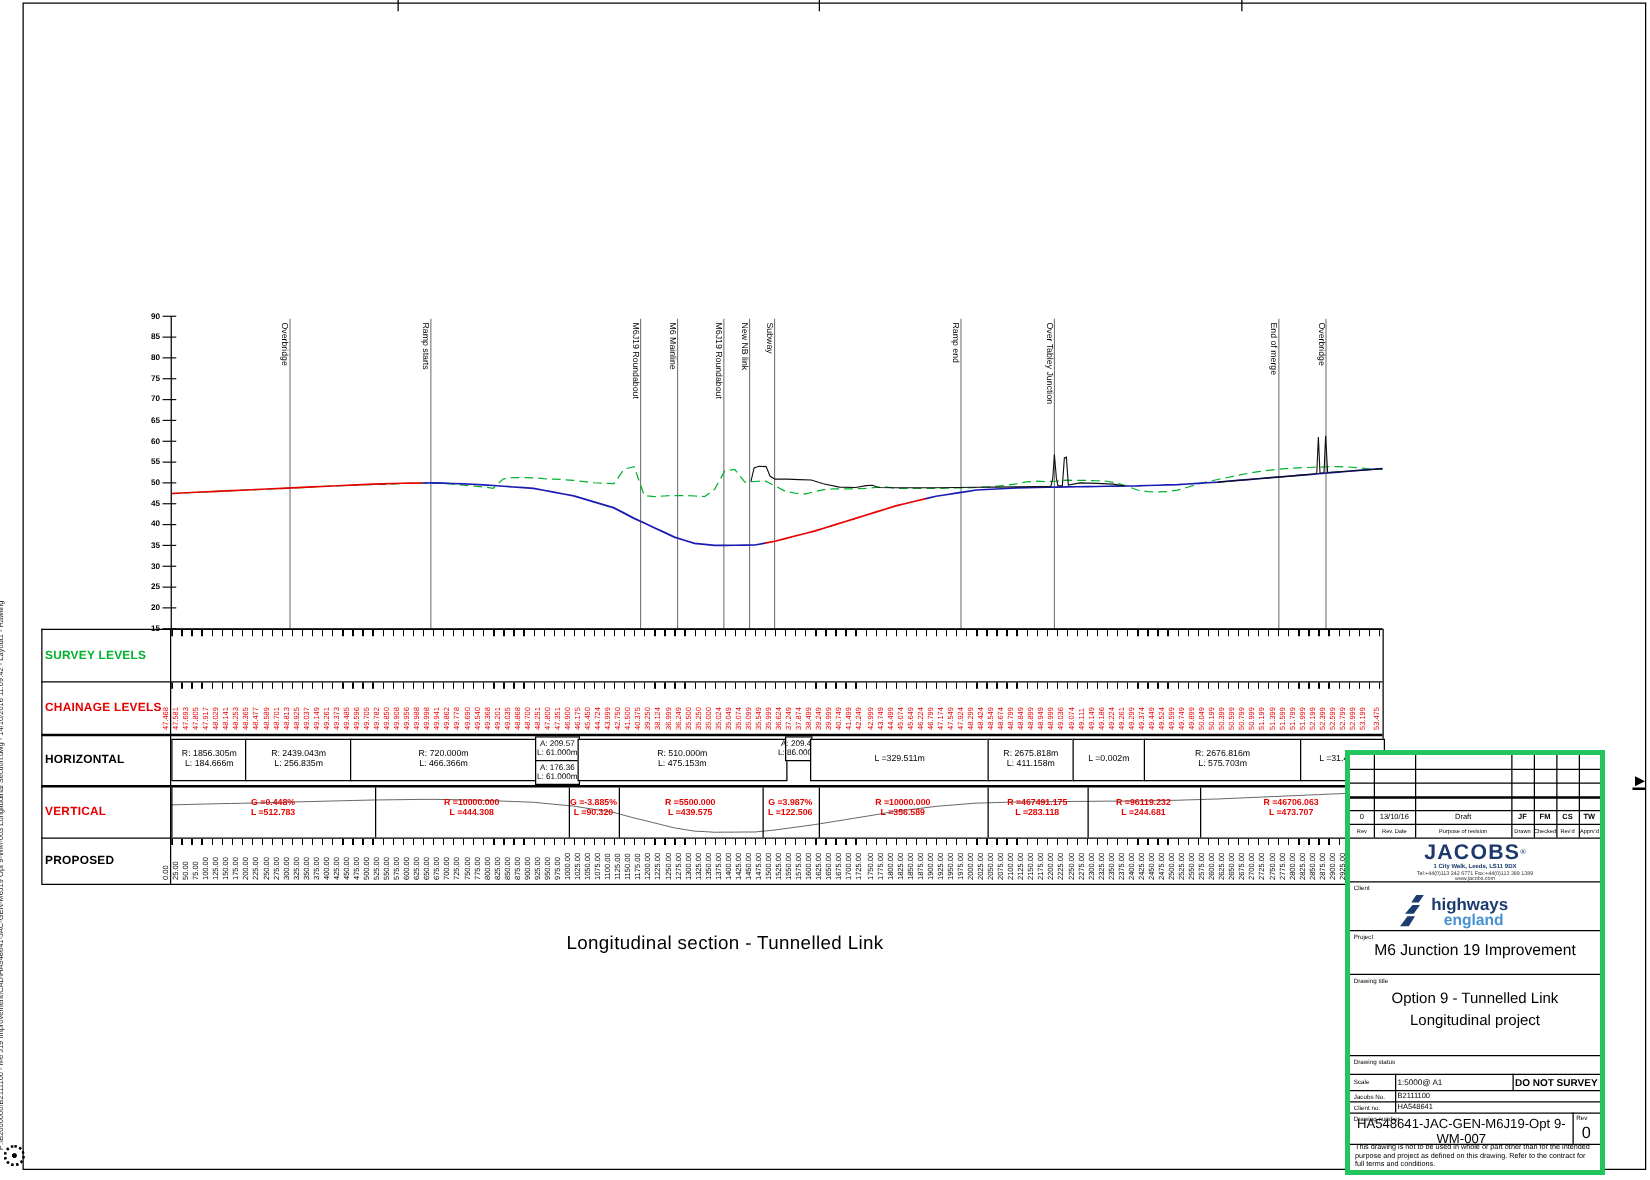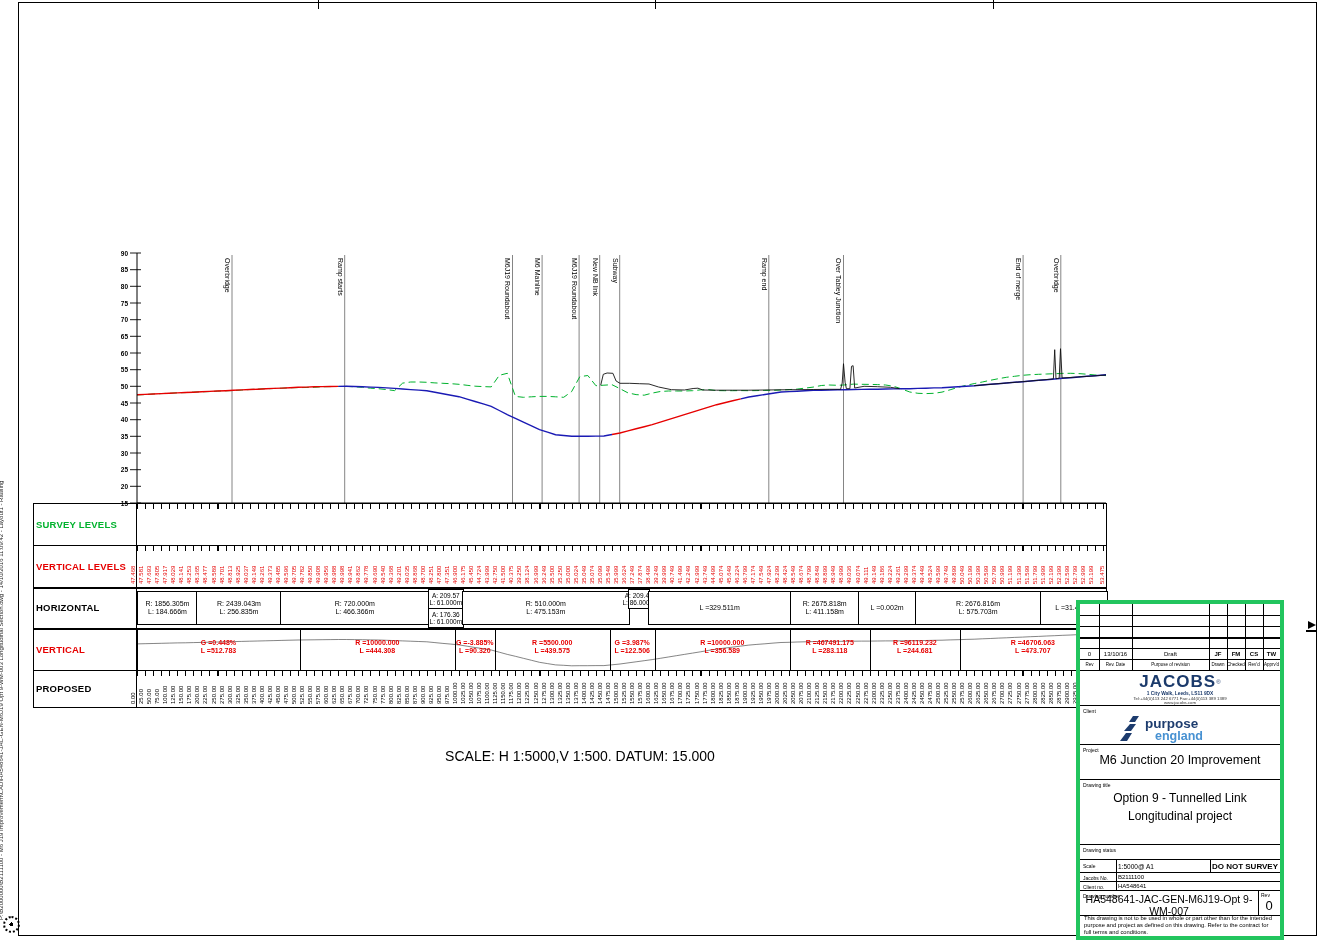--- a/index.html
+++ b/index.html
@@ -120,39 +120,39 @@
       <span class="ylab" style="left: 106px; top: 349.5px;">60</span>
       <span class="ylab" style="left: 106px; top: 332.833px;">65</span>
       <span class="ylab" style="left: 106px; top: 316.167px;">70</span>
       <span class="ylab" style="left: 106px; top: 299.5px;">75</span>
       <span class="ylab" style="left: 106px; top: 282.833px;">80</span>
       <span class="ylab" style="left: 106px; top: 266.167px;">85</span>
       <span class="ylab" style="left: 106px; top: 249.5px;">90</span>
     </div>
 
   <div class="chart-title">
-    <div class="t2">SCALE: H 1:5000,V 1:500. DATUM: 15.000</div>
+    <div class="t1">Longitudinal section - Tunnelled Link</div>
   </div>
 
   <div class="hline" style="left:33px;top:503px;width:1073px"></div>
   <div class="hline" style="left:33px;top:545px;width:1073px"></div>
   <div class="hline" style="left:33px;top:587px;width:1073px;height:2px"></div>
   <div class="hline" style="left:33px;top:628px;width:1073px;height:2px"></div>
   <div class="hline" style="left:33px;top:670px;width:1073px"></div>
   <div class="hline" style="left:33px;top:707px;width:1073px"></div>
   <div class="vline" style="left:33px;top:503px;height:204px"></div>
   <div class="vline" style="left:136px;top:503px;height:204px"></div>
   <div class="vline" style="left:1106px;top:503px;height:204px"></div>
 
   <div class="ticks" style="top:504px"></div>
   <div class="ticks" style="top:546px"></div>
   <div class="ticks" style="top:671px"></div>
 
   <div class="rowlabel" style="top:503px;height:42px;color:#00b22d">SURVEY LEVELS</div>
-  <div class="rowlabel" style="top:545px;height:42px;color:#e60000">VERTICAL LEVELS</div>
+  <div class="rowlabel" style="top:545px;height:42px;color:#e60000">CHAINAGE LEVELS</div>
   <div class="rowlabel" style="top:587px;height:41px;color:#000">HORIZONTAL</div>
   <div class="rowlabel" style="top:628px;height:42px;color:#e60000">VERTICAL</div>
   <div class="rowlabel" style="top:670px;height:37px;color:#000">PROPOSED</div>
 
   <div id="survey-row" class="row-cont survey-col" style="clip-path: inset(503px 0px 399px); height: 545px; position: absolute; top: 0px;">
       <span class="lvl" style="left: 136px;">47.436</span>
       <span class="lvl" style="left: 144.05px;">47.521</span>
       <span class="lvl" style="left: 152.1px;">47.708</span>
       <span class="lvl" style="left: 160.15px;">47.824</span>
       <span class="lvl" style="left: 168.2px;">47.925</span>
@@ -653,28 +653,28 @@
     <div class="hline" style="left:0;top:101px;width:200px"></div>
 
     <div class="tb-label" style="left:3px;top:104px">Client</div>
     <div style="position:absolute;left:38px;top:112px;display:flex;align-items:center;gap:5px">
       <svg width="22" height="26" viewBox="0 0 22 26">
         <polygon points="2,25 9,25 14,17 8,17" fill="#1d3c6e"></polygon>
         <polygon points="6,15 13,15 18,8 12,8" fill="#1d3c6e"></polygon>
         <polygon points="11,6 17,6 21,0 15,0" fill="#1d3c6e"></polygon>
       </svg>
       <div>
-        <div class="he-dark">purpose</div>
+        <div class="he-dark">highways</div>
         <div class="he-light" style="padding-left:10px">england</div>
       </div>
     </div>
     <div class="hline" style="left:0;top:140px;width:200px"></div>
 
     <div class="tb-label" style="left:3px;top:143px">Project</div>
-    <div class="tb-cell" style="left:0;top:148px;width:200px;height:16px;font-size:12.5px">M6 Junction 20 Improvement</div>
+    <div class="tb-cell" style="left:0;top:148px;width:200px;height:16px;font-size:12.5px">M6 Junction 19 Improvement</div>
     <div class="hline" style="left:0;top:175px;width:200px"></div>
 
     <div class="tb-label" style="left:3px;top:178px">Drawing title</div>
     <div class="tb-cell" style="left:0;top:186px;width:200px;height:16px;font-size:12px">Option 9 - Tunnelled Link</div>
     <div class="tb-cell" style="left:0;top:204px;width:200px;height:16px;font-size:12px">Longitudinal project</div>
     <div class="hline" style="left:0;top:240px;width:200px"></div>
 
     <div class="tb-label" style="left:3px;top:243px">Drawing status</div>
     <div class="hline" style="left:0;top:255px;width:200px"></div>
 

